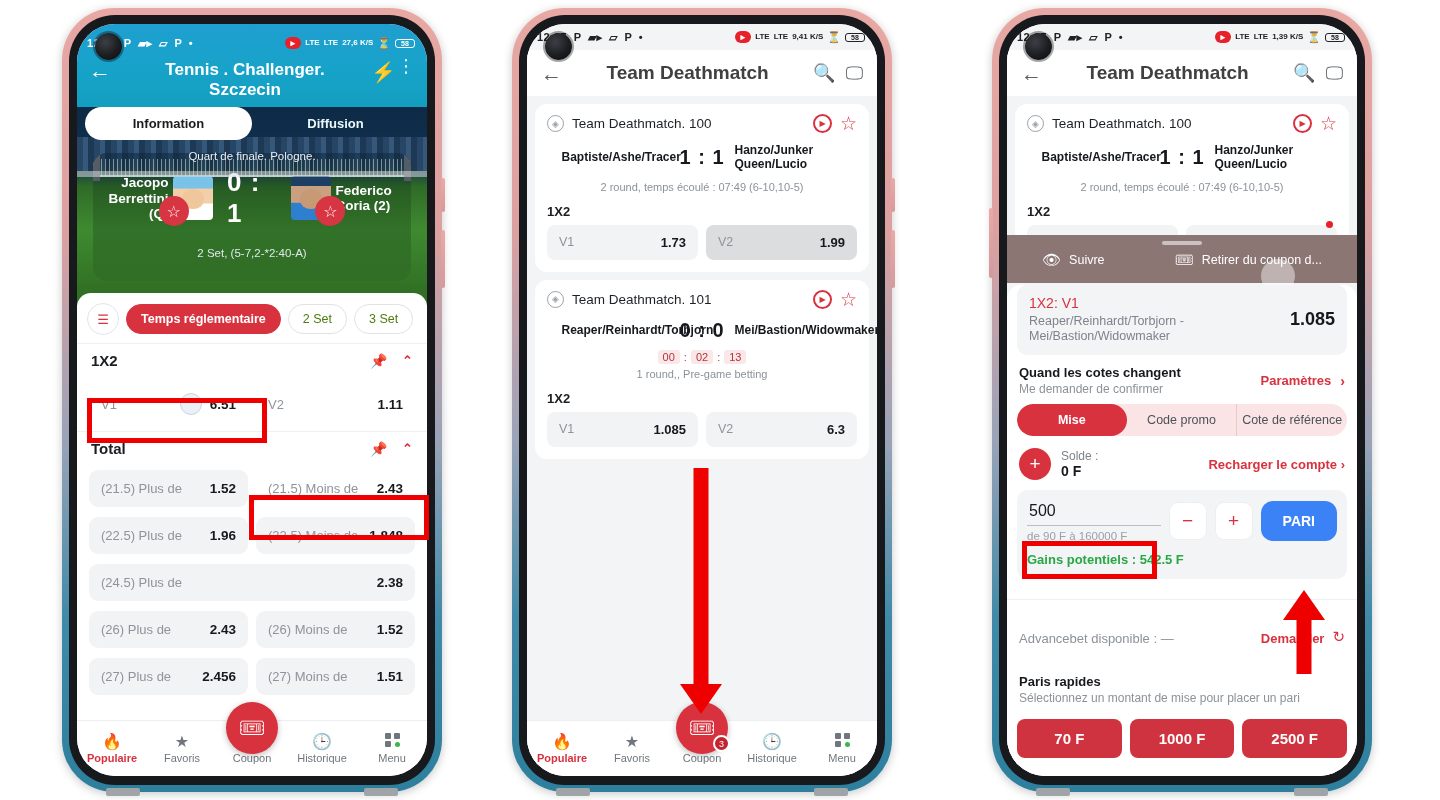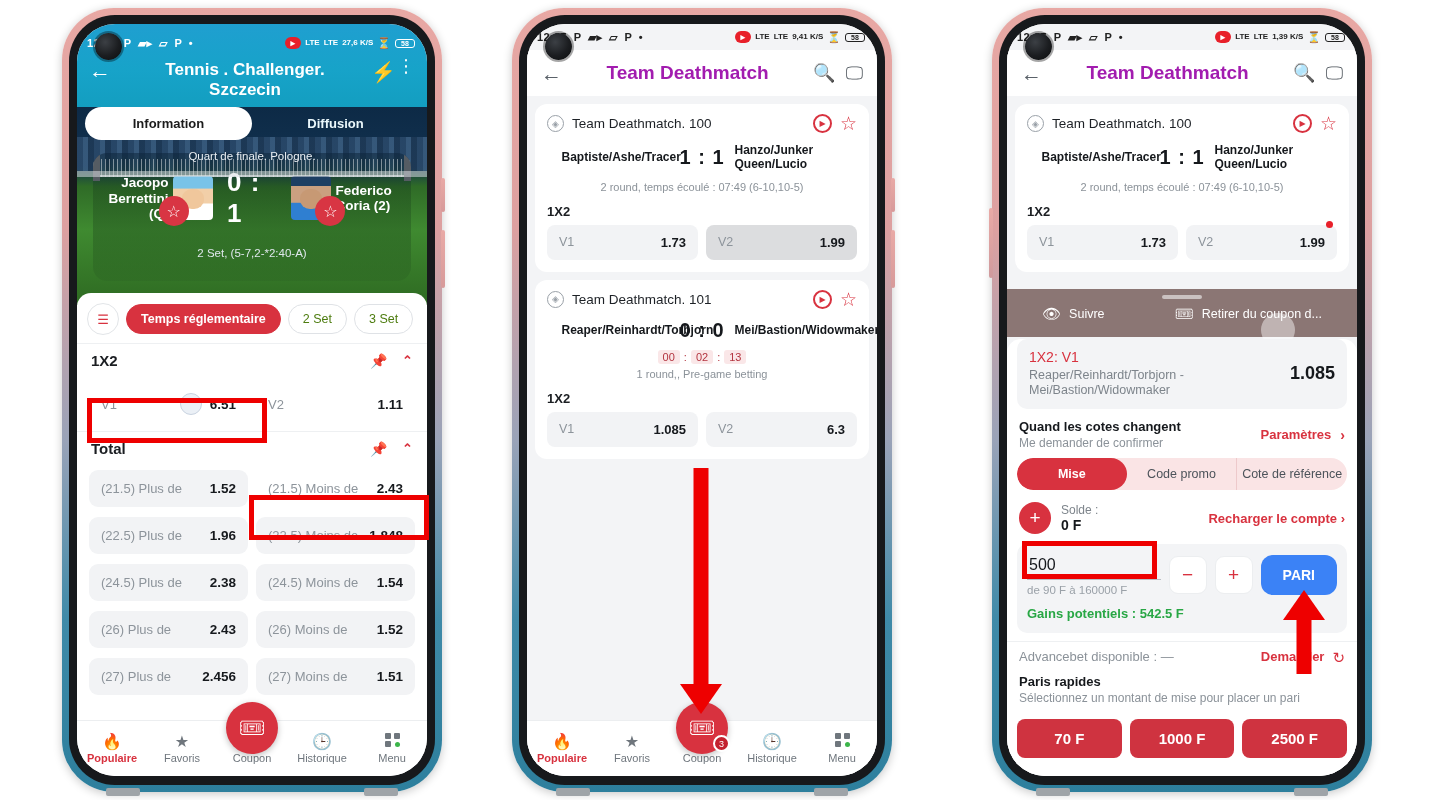--- a/index.html
+++ b/index.html
@@ -188,21 +188,21 @@
   .grid-ic i { position:absolute; width:6px; height:6px; background:#6f767d; border-radius:1px; }
   .grid-ic i:nth-child(1){left:0;top:0;} .grid-ic i:nth-child(2){right:0;top:0;}
   .grid-ic i:nth-child(3){left:0;bottom:0;}
   .grid-ic i:nth-child(4){right:0;bottom:0;background:#3cb54a;border-radius:50%;width:5px;height:5px;}
 
   
   .apphead {
     display:flex; align-items:center; padding:12px 14px; background:#fff; gap:10px;
   }
   .apphead .ba { color:#5a6169; font-size:21px; line-height:1;}
-  .apphead .ttl { flex:1; text-align:center; font-size:19px; font-weight:bold; color:#a21caf; }
+  .apphead .ttl { flex:1; text-align:center; font-size:19px; font-weight:bold; color:#404040; }
   .apphead .ic2 { color:#4c535a; font-size:18px; }
   .page-bg { background:#f3f4f6; position:absolute; top:0; bottom:0; left:0; right:0; }
   .ev-card { background:#fff; border-radius:12px; margin:8px 8px 0; padding:10px 12px 12px; }
   .ev-top { display:flex; align-items:center; gap:8px; }
   .ev-logo { width:17px; height:17px; border-radius:50%; border:1.6px solid #9aa1a8;
              display:flex; align-items:center; justify-content:center; color:#9aa1a8; font-size:9px;}
   .ev-name { flex:1; font-size:13.5px; color:#1d2126; }
   .play-ic { width:19px; height:19px; border-radius:50%; border:2px solid #d8323f;
              color:#d8323f; font-size:8px; display:flex; align-items:center; justify-content:center; }
   .star-ic { color:#d8323f; font-size:19px; line-height:1; }
@@ -269,21 +269,21 @@
   .stake-in { flex:1; position:relative; }
   .stake-val { font-size:16px; color:#15181c; padding:2px 2px 5px; border-bottom:1px solid #b9bec4;}
   .stake-hint { font-size:11.5px; color:#9aa1a8; margin-top:4px; }
   .stepper { width:38px; height:38px; border-radius:9px; background:#fff;
              display:flex; align-items:center; justify-content:center; color:#d8323f; font-size:19px;
              border:1px solid #eceef0;}
   .paribtn { background:#3b82f6; color:#fff; font-size:14px; font-weight:bold;
              border-radius:12px; padding:12px 22px; }
   .gains { font-size:13px; font-weight:bold; color:#15181c; margin-top:10px; }
   .gains span { color:#28a745; }
-  .advrow { display:flex; align-items:flex-start; padding:7px 12px; border-top:1px solid #eef0f2; margin-top:8px;}
+  .advrow { display:flex; align-items:flex-end; padding:28px 12px; border-top:1px solid #eef0f2; margin-top:20px;}
   .advrow .l { flex:1; color:#8b9299; font-size:13px;}
   .advrow .d { color:#d8323f; font-size:13px; font-weight:bold;}
   .advrow .r { color:#d8323f; font-size:15px; margin-left:8px;}
   .quick { padding:0 12px 6px; }
   .quick .h { font-size:13px; font-weight:bold; color:#15181c;}
   .quick .s { font-size:12px; color:#8b9299; margin-top:2px; }
   .qbtns { display:flex; gap:8px; margin-top:8px; padding:0 10px 12px; }
   .qb { flex:1; background:#cf3340; color:#fff; text-align:center; padding:11px 0;
         border-radius:8px; font-size:15px; font-weight:bold;}
 
@@ -433,24 +433,20 @@
             <div class="odd">
               <span class="lbl">(22.5) Moins de</span>
               <span class="val">1.848</span>
             </div>
           </div>
           <div class="odds-row">
             <div class="odd">
               <span class="lbl">(24.5) Plus de</span>
               <span class="val">2.38</span>
             </div>
-            <div class="odd">
-              <span class="lbl">(24.5) Moins de</span>
-              <span class="val">1.54</span>
-            </div>
           </div>
           <div class="odds-row">
             <div class="odd">
               <span class="lbl">(26) Plus de</span>
               <span class="val">2.43</span>
             </div>
             <div class="odd">
               <span class="lbl">(26) Moins de</span>
               <span class="val">1.52</span>
             </div>

